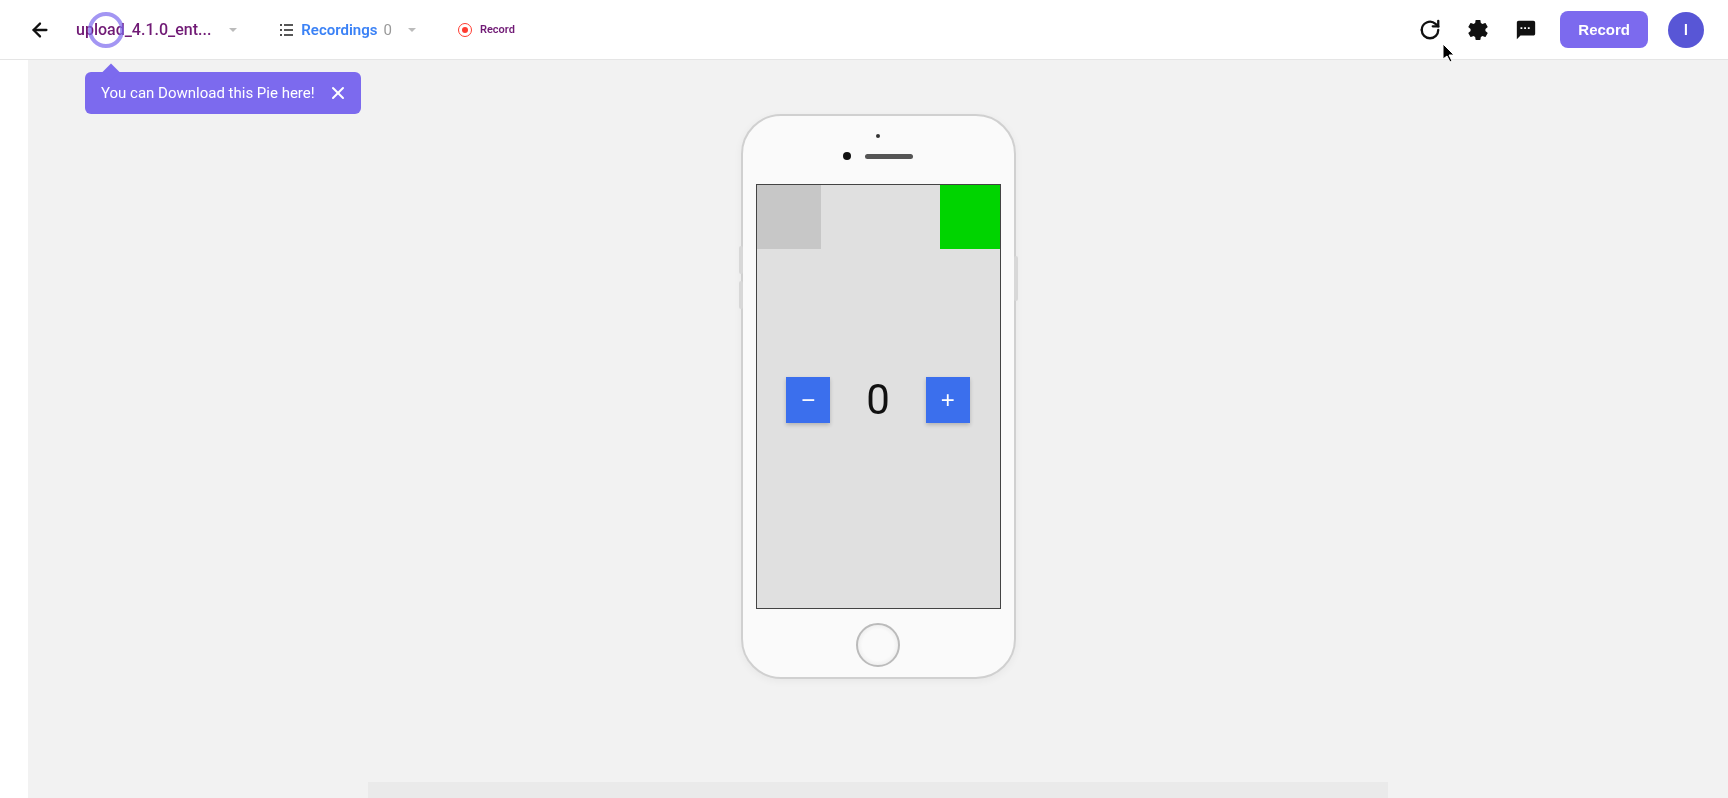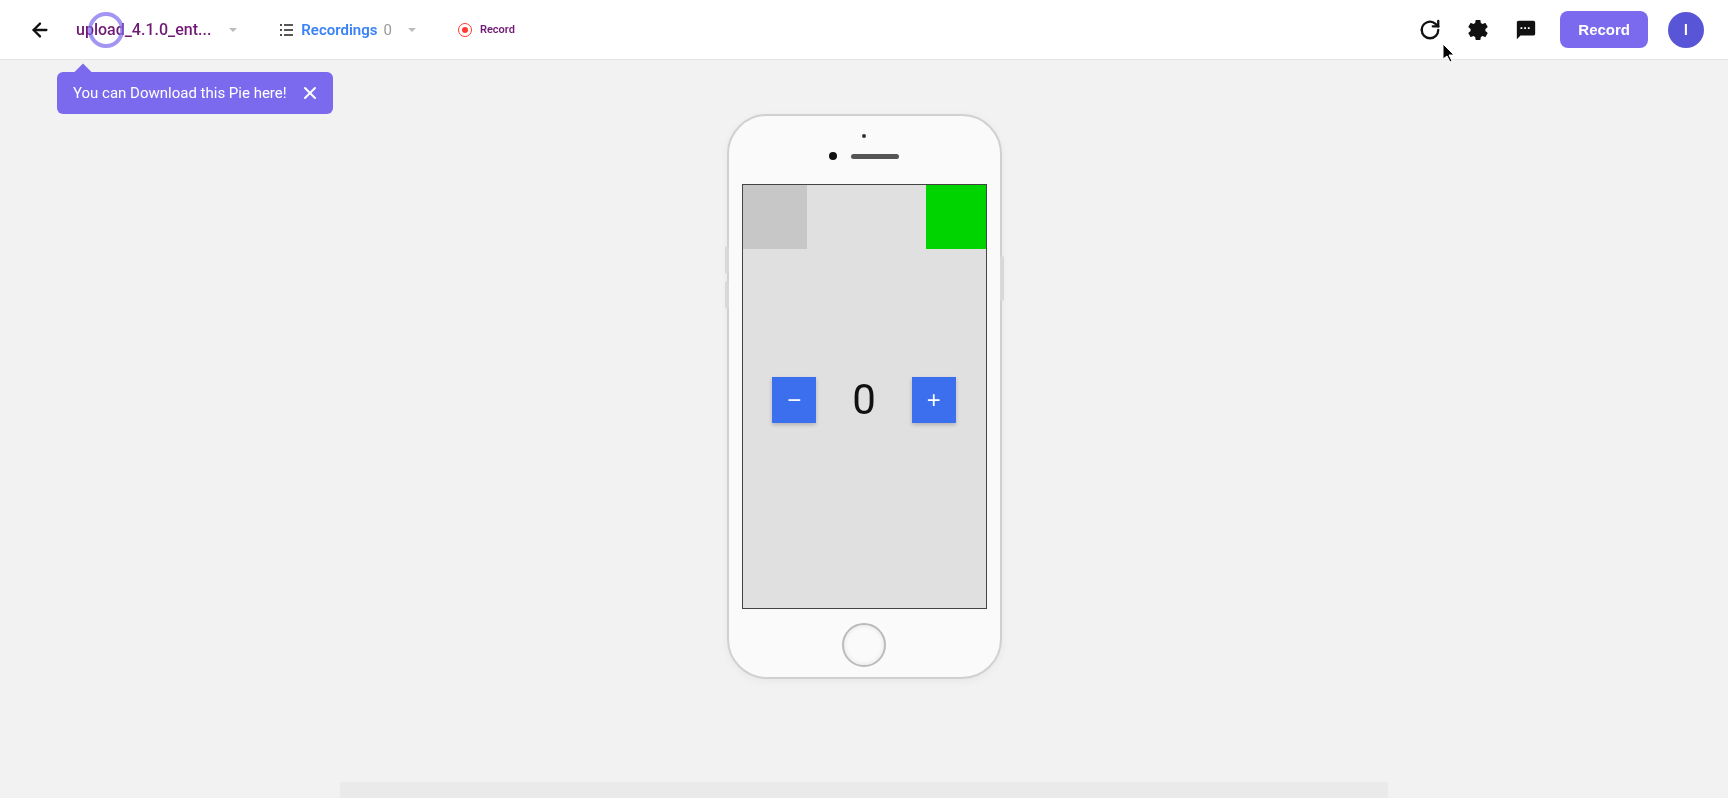--- a/index.html
+++ b/index.html
@@ -148,20 +148,21 @@
       cursor: pointer;
     }
     .main {
       position: relative;
       height: calc(100% - 60px);
       background: #f2f2f2;
       display: flex;
       align-items: flex-start;
       justify-content: center;
       padding-top: 54px;
+      margin-left: 28px;
     }
     .tooltip {
       position: absolute;
       left: 57px;
       top: 12px;
       background: #7c6aee;
       color: #fff;
       padding: 12px 16px;
       border-radius: 6px;
       font-size: 15px;

